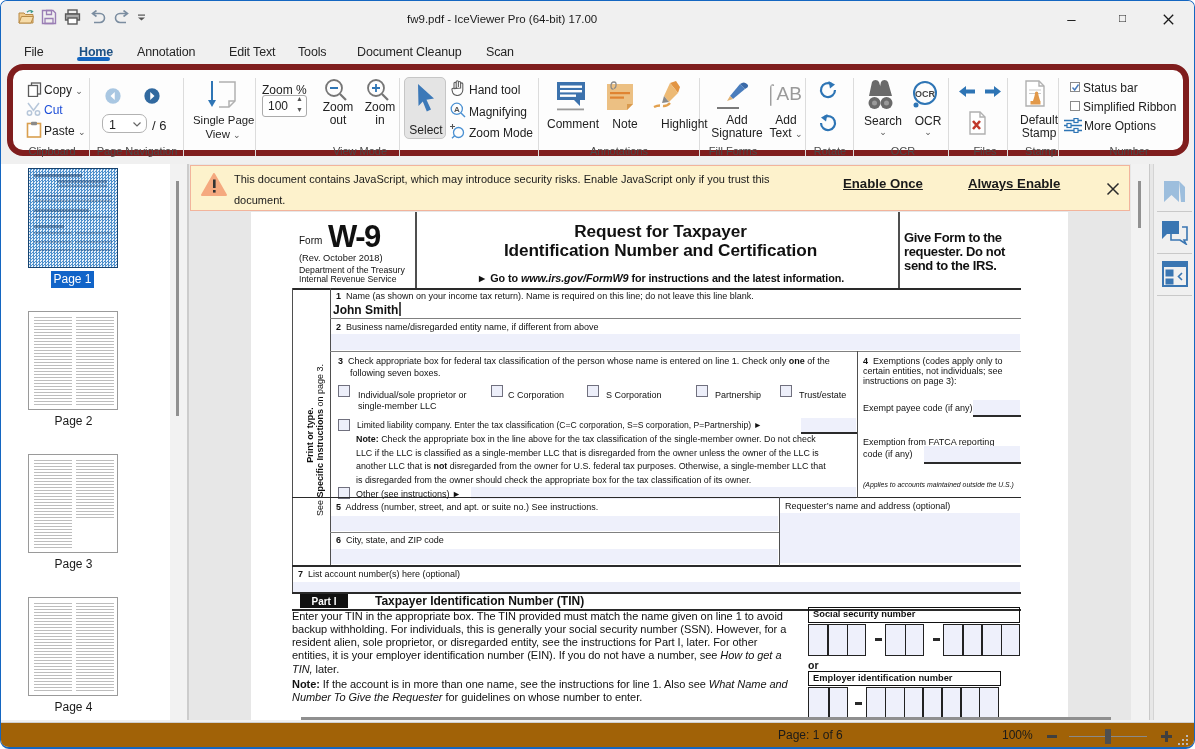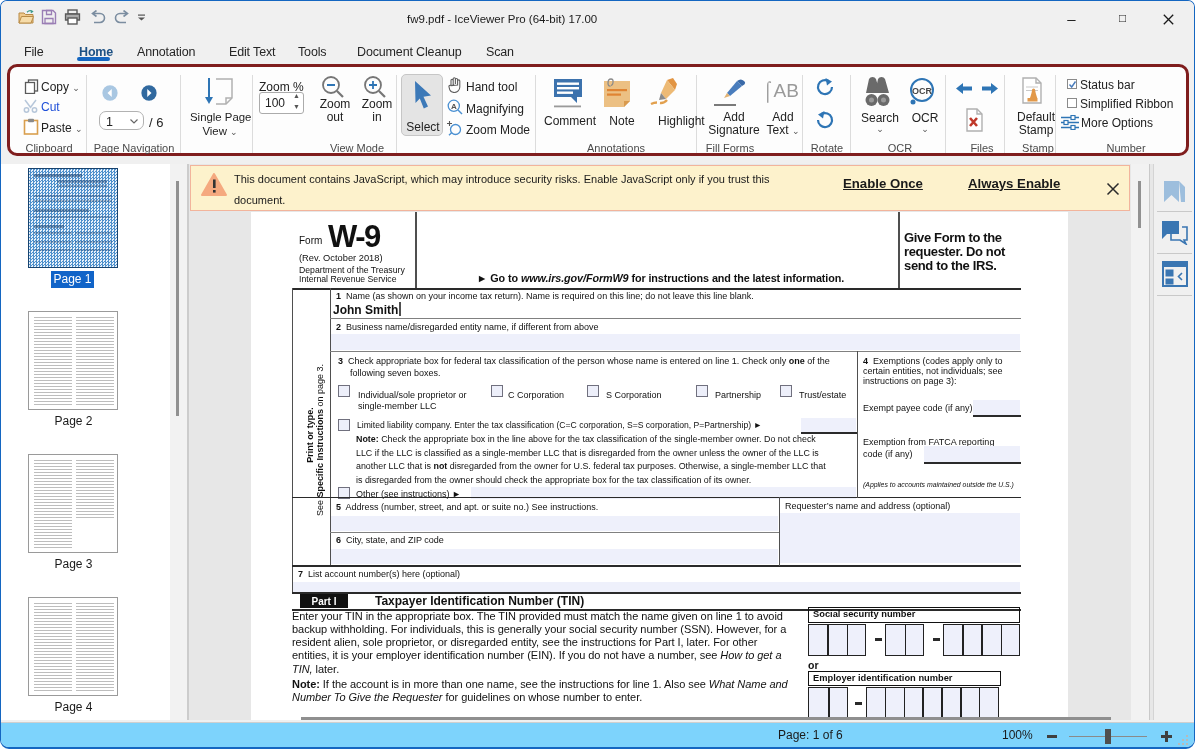--- a/index.html
+++ b/index.html
@@ -18,21 +18,21 @@
 .ttxt { position:absolute; left:406px; top:12px; font-size:11.5px; color:#1a1a1a; white-space:nowrap; }
 #searchbox { position:absolute; left:700px; top:8px; width:205px; height:23px; background:#fff; border:1px solid #8d8d8d; }
 #searchbox span { position:absolute; left:34px; top:4px; font-size:12px; color:#5f5f5f; }
 .wc { position:absolute; top:0; width:47px; height:35px; color:#222; font-size:15px; text-align:center; line-height:35px; font-weight:400;}
 
 #tabs { position:absolute; left:0; top:35px; width:100%; height:28px; }
 .tab { position:absolute; top:9px; font-size:12.5px; letter-spacing:-0.15px; color:#262626; white-space:nowrap; }
 .tab.active { color:#1d5184; font-weight:bold; }
 #homeline { position:absolute; left:76px; top:56px; width:33px; height:3.5px; background:#1466c1; border-radius:2px;}
 
-#ribbon { position:absolute; left:6px; top:63px; width:1182px; height:92px; background:#fdfdfd; border:3px solid #7f1d1d; border-radius:10px; }
+#ribbon { position:absolute; left:6px; top:63px; width:1182px; height:92px; background:#fdfdfd; border:6px solid #7f1d1d; border-radius:16px; }
 .sep { position:absolute; top:8px; width:1px; height:78px; background:#dcdcdc; }
 .glabel { position:absolute; top:75px; font-size:11px; color:#4a4a4a; text-align:center; white-space:nowrap; }
 .btxt { position:absolute; font-size:12px; color:#222; white-space:nowrap; }
 .gray { color:#1d4ed8; }
 .carat { font-size:9px; color:#555; }
 
 #content { position:absolute; left:0; top:163px; width:1195px; height:556px; background:#e7e7e7; }
 #sidebar { position:absolute; left:0; top:0; width:169px; height:556px; background:#ffffff; }
 #sidescroll { position:absolute; left:169px; top:0; width:17px; height:556px; background:#f2f2f2; }
 #sideborder { position:absolute; left:186px; top:0; width:2px; height:556px; background:#cccccc; }
@@ -41,21 +41,21 @@
 
 .tcol { position:absolute; background-image:repeating-linear-gradient(#bdbdbd 0 1px, transparent 1px 3px); }
 
 #warnbar { position:absolute; left:189px; top:1px; width:940px; height:46px; background:#fdf2cc; border:1px solid #f2b49c; }
 
 #docscroll { position:absolute; left:1130px; top:0; width:18px; height:556px; background:#f2f2f2; }
 #railsep { position:absolute; left:1148px; top:0; width:1px; height:556px; background:#c9c9c9; }
 #railsep2 { position:absolute; left:1152px; top:0; width:1px; height:556px; background:#d4d4d4; }
 #rail { position:absolute; left:1153px; top:0; width:41px; height:556px; background:#f0f0f0; }
 
-#statusbar { position:absolute; left:0; top:721px; width:1195px; height:26px; background:#7dd3fc; border-top:1.5px solid #cfcfcf; }
+#statusbar { position:absolute; left:0; top:721px; width:1195px; height:26px; background:#a16207; border-top:1.5px solid #cfcfcf; }
 
 #page { position:absolute; left:250px; top:48px; width:817px; height:508px; background:#fff; overflow:hidden; }
 .f { position:absolute; color:#111; white-space:nowrap; }
 .lav { position:absolute; background:#eef0fb; }
 .cb { position:absolute; width:11.5px; height:11.5px; background:#edeffa; border:1.4px solid #70707e; }
 .hl { position:absolute; background:#2a2a2a; }
 .vl { position:absolute; background:#4f4f4f; }
 .grp { position:absolute; background:#eef0fb; border:1.5px solid #222; }
 .cl { position:absolute; top:0; width:1.5px; height:100%; background:#222; }
 </style>
@@ -364,20 +364,21 @@
     <div id="sideborder"></div>
     <div id="page">
 
       <div class="f" style="left:48px;top:23px;font-size:10px">Form</div>
       <div class="f" style="left:77px;top:7px;font-size:31px;font-weight:bold;letter-spacing:-1.5px">W-9</div>
       <div class="f" style="left:48px;top:41px;font-size:9.3px">(Rev. October 2018)</div>
       <div class="f" style="left:48px;top:52.5px;font-size:8.7px">Department of the Treasury</div>
       <div class="f" style="left:48px;top:62px;font-size:8.7px">Internal Revenue Service</div>
       <div class="vl" style="left:164px;top:0;width:1.5px;height:77px"></div>
       <div class="vl" style="left:647px;top:0;width:1.5px;height:77px"></div>
+      <div class="f" style="left:182px;top:9.5px;width:455px;text-align:center;font-size:17.2px;font-weight:bold;white-space:normal;line-height:19.6px;letter-spacing:-0.1px">Request for Taxpayer<br>Identification Number and Certification</div>
       <div class="f" style="left:182px;top:59.5px;width:455px;text-align:center;font-size:10.8px;font-weight:bold;letter-spacing:-0.1px">► Go to <i>www.irs.gov/FormW9</i> for instructions and the latest information.</div>
       <div class="f" style="left:653px;top:19px;font-size:13px;font-weight:bold;line-height:13.9px;letter-spacing:-0.35px">Give Form to the<br>requester. Do not<br>send to the IRS.</div>
       <div class="hl" style="left:41px;top:76px;width:729px;height:2px"></div>
 
       <div class="f" style="left:-86px;top:218px;width:290px;text-align:center;font-size:9px;font-weight:bold;transform:rotate(-90deg);">Print or type.</div>
       <div class="f" style="left:-76px;top:223px;width:290px;text-align:center;font-size:9px;transform:rotate(-90deg);">See <b>Specific Instructions</b> on page 3.</div>
       <div class="vl" style="left:41px;top:76px;width:1px;height:305px"></div>
       <div class="vl" style="left:79px;top:76px;width:1px;height:278px"></div>
 
       <div class="f" style="left:85px;top:79px;font-size:9px"><b>1</b>&nbsp; Name (as shown on your income tax return). Name is required on this line; do not leave this line blank.</div>

